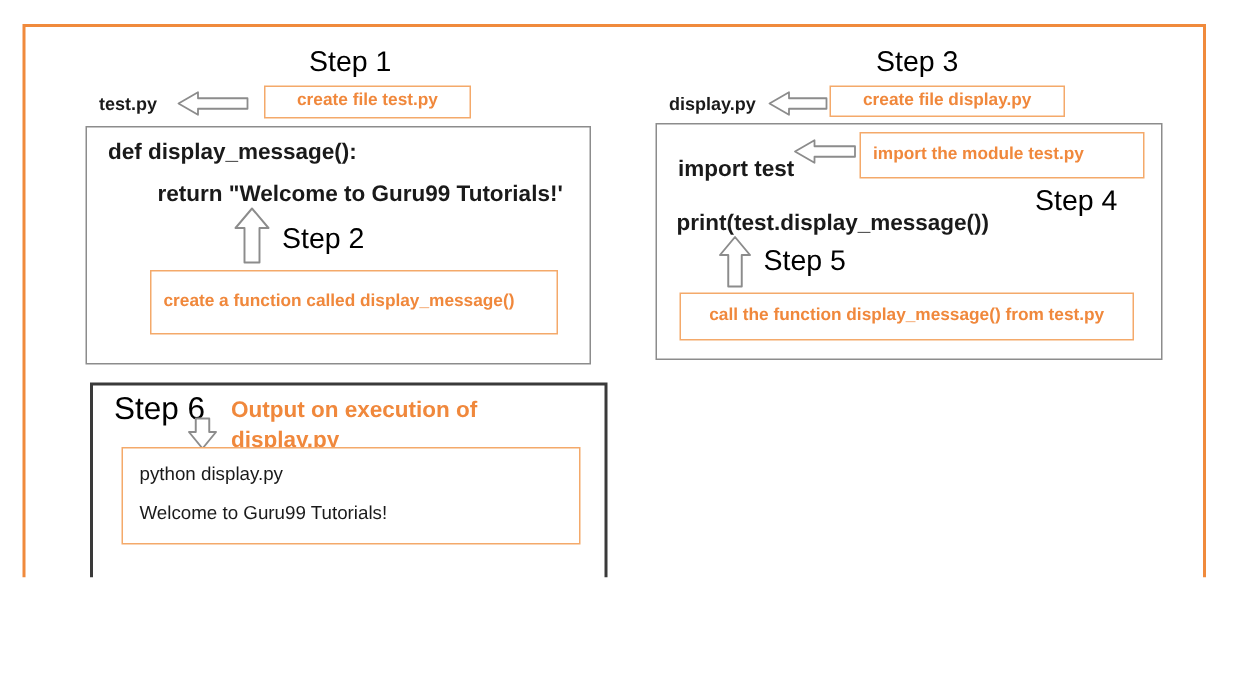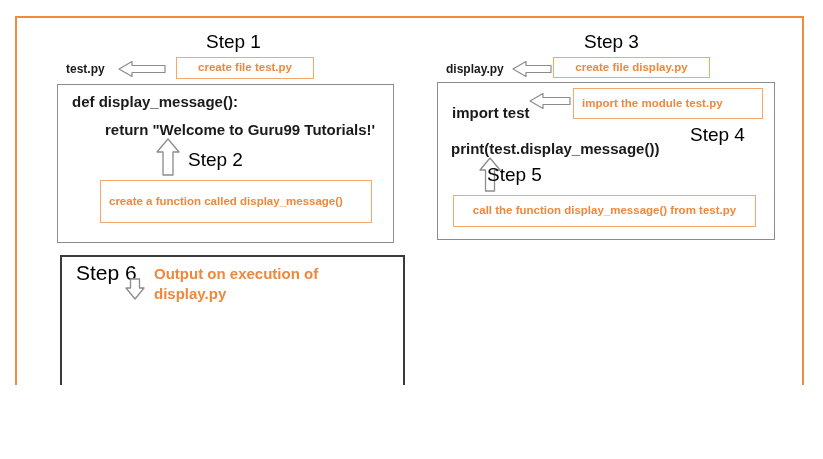--- a/index.html
+++ b/index.html
@@ -145,31 +145,35 @@
   <div class="abs step-label" style="left:690px; top:124px;">Step 4</div>
 
   <div class="abs code-text" style="left:451px; top:140px;">print(test.display_message())</div>
 
   <div class="abs" style="left:478px; top:157px; width:24px; height:35px;">
     <svg class="arrow-svg" width="24" height="35" viewBox="0 0 24 35">
       <polygon points="12,1 22,13 16.5,13 16.5,34 7.5,34 7.5,13 2,13" fill="#ffffff" stroke="#8C8C8C" stroke-width="1.3" stroke-linejoin="round"></polygon>
     </svg>
   </div>
 
-  <div class="abs step-label" style="left:487px; top:164px;">Step 5</div>
+  <div class="abs step-label" style="left:509px; top:164px;">Step 5</div>
 
   <div class="abs callout center" style="left:453px; top:195px; width:303px; height:32px;">call the function display_message() from test.py</div>
 
   <div class="abs code-box dark" style="left:60px; top:255px; width:345px; height:163px;"></div>
 
   <div class="abs step-label" style="left:76px; top:261px; font-size:21px;">Step 6</div>
 
   <div class="abs" style="left:124px; top:278px; width:22px; height:22px;">
     <svg class="arrow-svg" width="22" height="22" viewBox="0 0 22 22">
       <polygon points="11,21 2,10 6.5,10 6.5,1 15.5,1 15.5,10 20,10" fill="#ffffff" stroke="#8C8C8C" stroke-width="1.3" stroke-linejoin="round"></polygon>
     </svg>
   </div>
 
   <div class="abs note-text" style="left:154px; top:264px; width:175px;">Output on execution of
 display.py</div>
 
+  <div class="abs" style="left:81px; top:298px; width:306px; height:65px; border:1px solid #F4A96A; background:#ffffff;">
+    <div class="abs out-text" style="left:11px; top:10px;">python display.py</div>
+    <div class="abs out-text" style="left:11px; top:36px;">Welcome to Guru99 Tutorials!</div>
+  </div>
 
 </div>
 
 </body></html>

